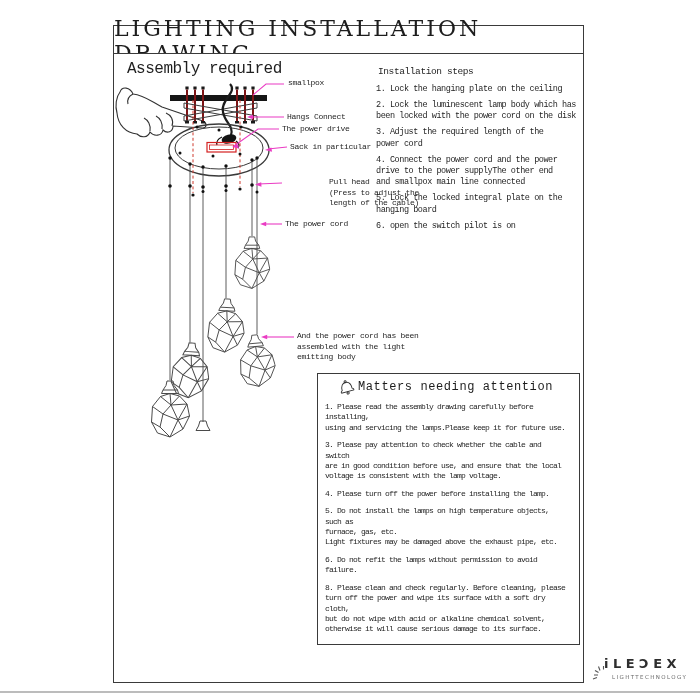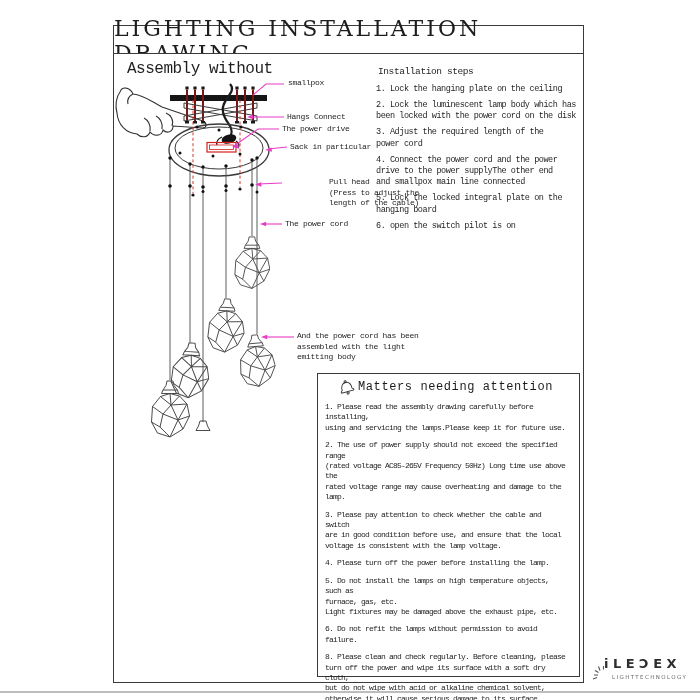--- a/index.html
+++ b/index.html
@@ -37,21 +37,21 @@
   .lbl5{left:285px;top:219px;}
   .lbl6{left:297px;top:331px;}
 
   
   .steps-col{left:376px;top:66px;width:206px;}
   .steps-heading{font-size:9.5px;letter-spacing:-0.4px;margin:0 0 7px 2px;color:#1f1f1f;}
   .step{font-size:8.5px;letter-spacing:-0.45px;line-height:11.4px;margin:0 0 4.5px 0;color:#1f1f1f;}
 
   
   .attention-box{
-    left:317px;top:373px;width:263px;height:304px;
+    left:317px;top:373px;width:263px;height:272px;
     border:1.3px solid #3a3a3a;background:#fff;box-sizing:border-box;
     padding:5px 13px 0 7px;
   }
   .attention-head{display:flex;align-items:center;justify-content:center;gap:3px;margin-bottom:7px;}
   .attention-head .txt{font-size:12px;letter-spacing:0.6px;color:#1c1c1c;}
   .att-item{font-size:8px;letter-spacing:-0.8px;line-height:10.4px;margin:0 0 7px 0;color:#1f1f1f;}
 
   
   .logo{left:592px;top:653px;width:104px;height:36px;text-align:center;}
   .logo-text{
@@ -68,21 +68,21 @@
 </style>
 </head>
 <body>
 
 <div class="abs title-box">
   <h1>LIGHTING INSTALLATION DRAWING</h1>
 </div>
 
 <div class="abs main-box"></div>
 
-<div class="abs assembly-heading">Assembly without</div>
+<div class="abs assembly-heading">Assembly required</div>
 
 <svg class="abs" style="left:113px;top:55px;" width="202" height="410" viewBox="113 55 202 410">
   <defs>
     <symbol id="lamp" viewBox="0 0 40 58">
       <g fill="none" stroke="#4a4a4a" stroke-width="1">
         <path d="M17,1 L23,1 L24,5.5 L27.5,10 L28.5,13.5 L11.5,13.5 L13,10 L16,5.5 Z"></path>
         <path d="M13,10 L27.5,10"></path>
         <polygon points="20,13.5 29.5,16 37,24 39.5,36 33,49 20,57 7.5,53 1.5,42 2.5,26.5 10.5,16.5"></polygon>
         <path d="M20,13.5 L21,25 M10.5,16.5 L21,25 M29.5,16 L21,25 M37,24 L21,25
                  M2.5,26.5 L13,34 M21,25 L13,34 M37,24 L28,40 M21,25 L28,40
@@ -237,24 +237,20 @@
       <g transform="rotate(-15 10 9)" fill="none" stroke="#333" stroke-width="1.1">
         <path d="M4,12 C4,6 6.5,3.5 10,3.5 C13.5,3.5 16,6 16,12 C17.5,12.8 18,13.8 17.4,14.6 L2.6,14.6 C2,13.8 2.5,12.8 4,12 Z"></path>
         <circle cx="10" cy="2.6" r="1.2"></circle>
         <circle cx="10" cy="16.3" r="1.3"></circle>
       </g>
     </svg>
     <span class="txt">Matters needing attention</span>
   </div>
   <div class="att-item pre">1. Please read the assembly drawing carefully before installing,
 using and servicing the lamps.Please keep it for future use.</div>
-  <div class="att-item pre">2. The use of power supply should not exceed the specified range
-(rated voltage AC85-265V Frequency 50Hz) Long time use above the
-rated voltage range may cause overheating and damage to the
-lamp.</div>
   <div class="att-item pre">3. Please pay attention to check whether the cable and switch
 are in good condition before use, and ensure that the local
 voltage is consistent with the lamp voltage.</div>
   <div class="att-item pre">4. Please turn off the power before installing the lamp.</div>
   <div class="att-item pre">5. Do not install the lamps on high temperature objects, such as
 furnace, gas, etc.
 Light fixtures may be damaged above the exhaust pipe, etc.</div>
   <div class="att-item pre">6. Do not refit the lamps without permission to avoid failure.</div>
   <div class="att-item pre">8. Please clean and check regularly. Before cleaning, please
 turn off the power and wipe its surface with a soft dry cloth,

